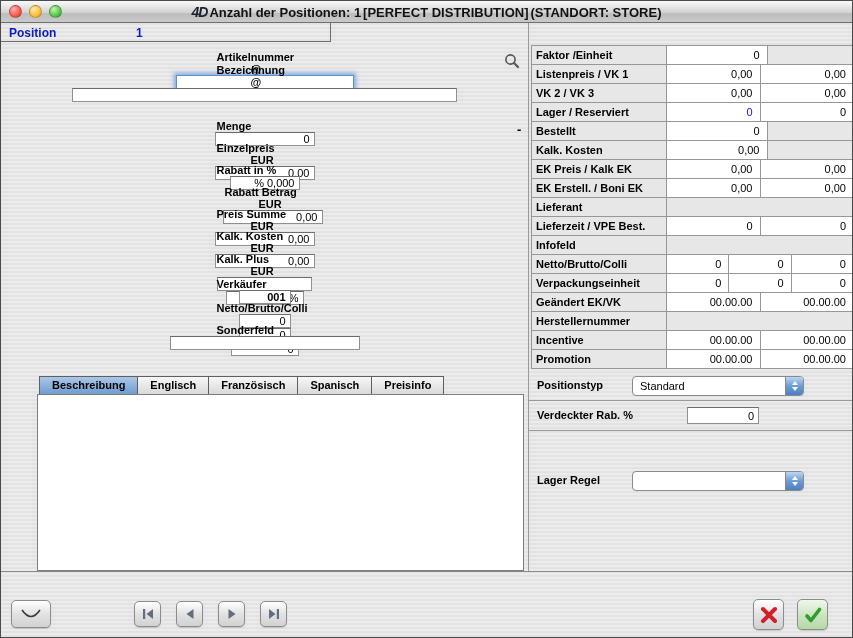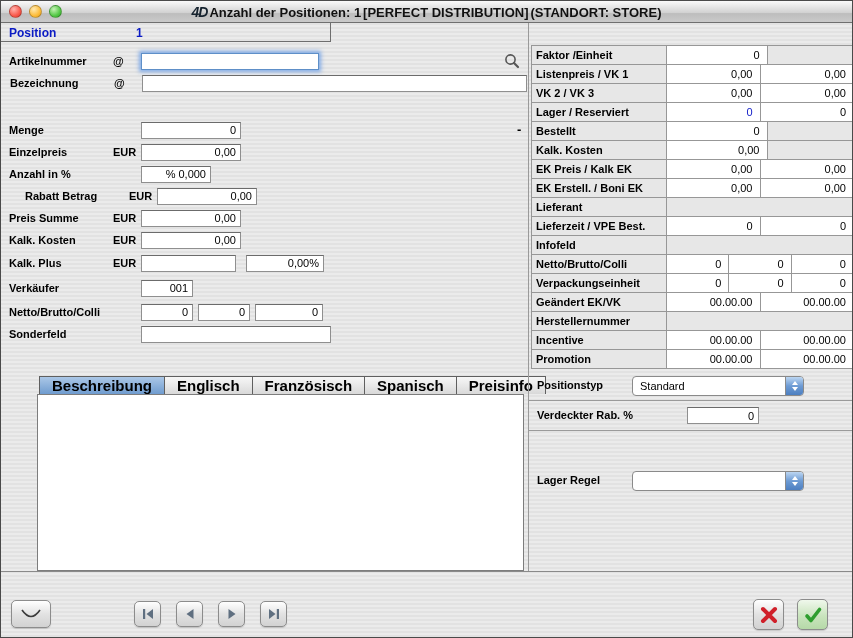--- a/index.html
+++ b/index.html
@@ -30,36 +30,36 @@
   
   .main { position:absolute; left:0; top:22px; right:0; bottom:0; }
   .left-panel { position:absolute; left:0; top:0; width:527px; height:548px; }
   .right-panel { position:absolute; left:527px; top:0; width:326px; height:548px; border-left:1px solid #9a9a9a; }
   
   .pos-header { position:absolute; left:0; top:0; width:330px; height:19px;
     border-bottom:1px solid #6e6e6e; border-right:1px solid #6e6e6e; }
   .pos-header .lbl { position:absolute; left:8px; top:3px; font-size:12px; font-weight:bold; color:#0b1bc4; }
   .pos-header .val { position:absolute; left:135px; top:3px; font-size:12px; font-weight:bold; color:#0b1bc4; }
   
-  .frow { position:absolute; left:0; right:0; height:20px; display:flex; align-items:center; }
+  .frow { position:absolute; left:0; right:0; height:20px; display:flex; align-items:center;flex-direction:column; }
   .flabel { width:112px; padding-left:8px; font-size:11px; font-weight:bold; color:#000; }
   .funit { width:28px; font-size:11px; font-weight:bold; color:#000; }
   .tfield {
     height:17px; font-size:11px; font-family:"Liberation Sans", sans-serif;
     border:1px solid #8f8f8f; border-top-color:#6b6b6b; background:#fff; padding:0 4px;
   }
   .num { text-align:right; }
   .focused { border:1px solid #5e8fc8; box-shadow:0 0 4px 2px rgba(110,160,230,0.85); outline:none; }
   .gap10 { width:10px; } .gap5 { width:5px; }
   .minus-sign { position:absolute; left:516px; top:99px; font-size:13px; font-weight:bold; }
   .mag-btn { position:absolute; left:502px; top:29px; width:18px; height:18px; cursor:pointer; }
   
   .tabs { position:absolute; left:38px; top:353px; display:flex; }
   .tab {
-    height:18px; line-height:17px; padding:0 12px; font-size:15px; font-weight:bold;
+    height:18px; line-height:17px; padding:0 12px; font-size:11px; font-weight:bold;
     background: linear-gradient(#f7f7f7, #d9d9d9); border:1px solid #5f5f5f; border-bottom:none;
     margin-left:-1px; cursor:pointer;
   }
   .tab:first-child { margin-left:0; }
   .tab.sel { background: linear-gradient(#abc7e7, #6f9ccf); }
   .desc-box { position:absolute; left:36px; top:371px; width:487px; height:177px;
     background:#fff; border:1px solid #7d7d7d; }
   
   .info-table { position:absolute; left:2px; top:22px; right:0;
     border-top:1px solid #979797; border-left:1px solid #979797; }
@@ -150,21 +150,21 @@
       </div>
       <span class="minus-sign">-</span>
 
       <div class="frow" style="top:119px;">
         <span class="flabel">Einzelpreis</span>
         <span class="funit">EUR</span>
         <input class="tfield num" style="width: 100px;" value="0,00">
       </div>
 
       <div class="frow" style="top:141px;">
-        <span class="flabel">Anzahl in %</span>
+        <span class="flabel">Rabatt in %</span>
         <span class="funit"></span>
         <input class="tfield num" style="width: 70px;" value="% 0,000">
       </div>
 
       <div class="frow" style="top:163px;padding-left:16px;">
         <span class="flabel">Rabatt Betrag</span>
         <span class="funit">EUR</span>
         <input class="tfield num" style="width: 100px;" value="0,00">
       </div>
 
@@ -184,21 +184,21 @@
         <span class="flabel">Kalk. Plus</span>
         <span class="funit">EUR</span>
         <input class="tfield num" style="width: 95px;" value="">
         <span class="gap10"></span>
         <input class="tfield num" style="width: 78px; padding-left: 28px;" value="0,00%">
       </div>
 
       <div class="frow" style="top:255px;">
         <span class="flabel">Verkäufer</span>
         <span class="funit"></span>
-        <input class="tfield num" style="width: 52px;" value="001">
+        <input class="tfield num" style="width: 52px; font-weight: bold;" value="001">
       </div>
 
       <div class="frow" style="top:279px;">
         <span class="flabel">Netto/Brutto/Colli</span>
         <span class="funit"></span>
         <input class="tfield num" style="width: 52px;" value="0">
         <span class="gap5"></span>
         <input class="tfield num" style="width: 52px;" value="0">
         <span class="gap5"></span>
         <input class="tfield num" style="width: 68px;" value="0">

